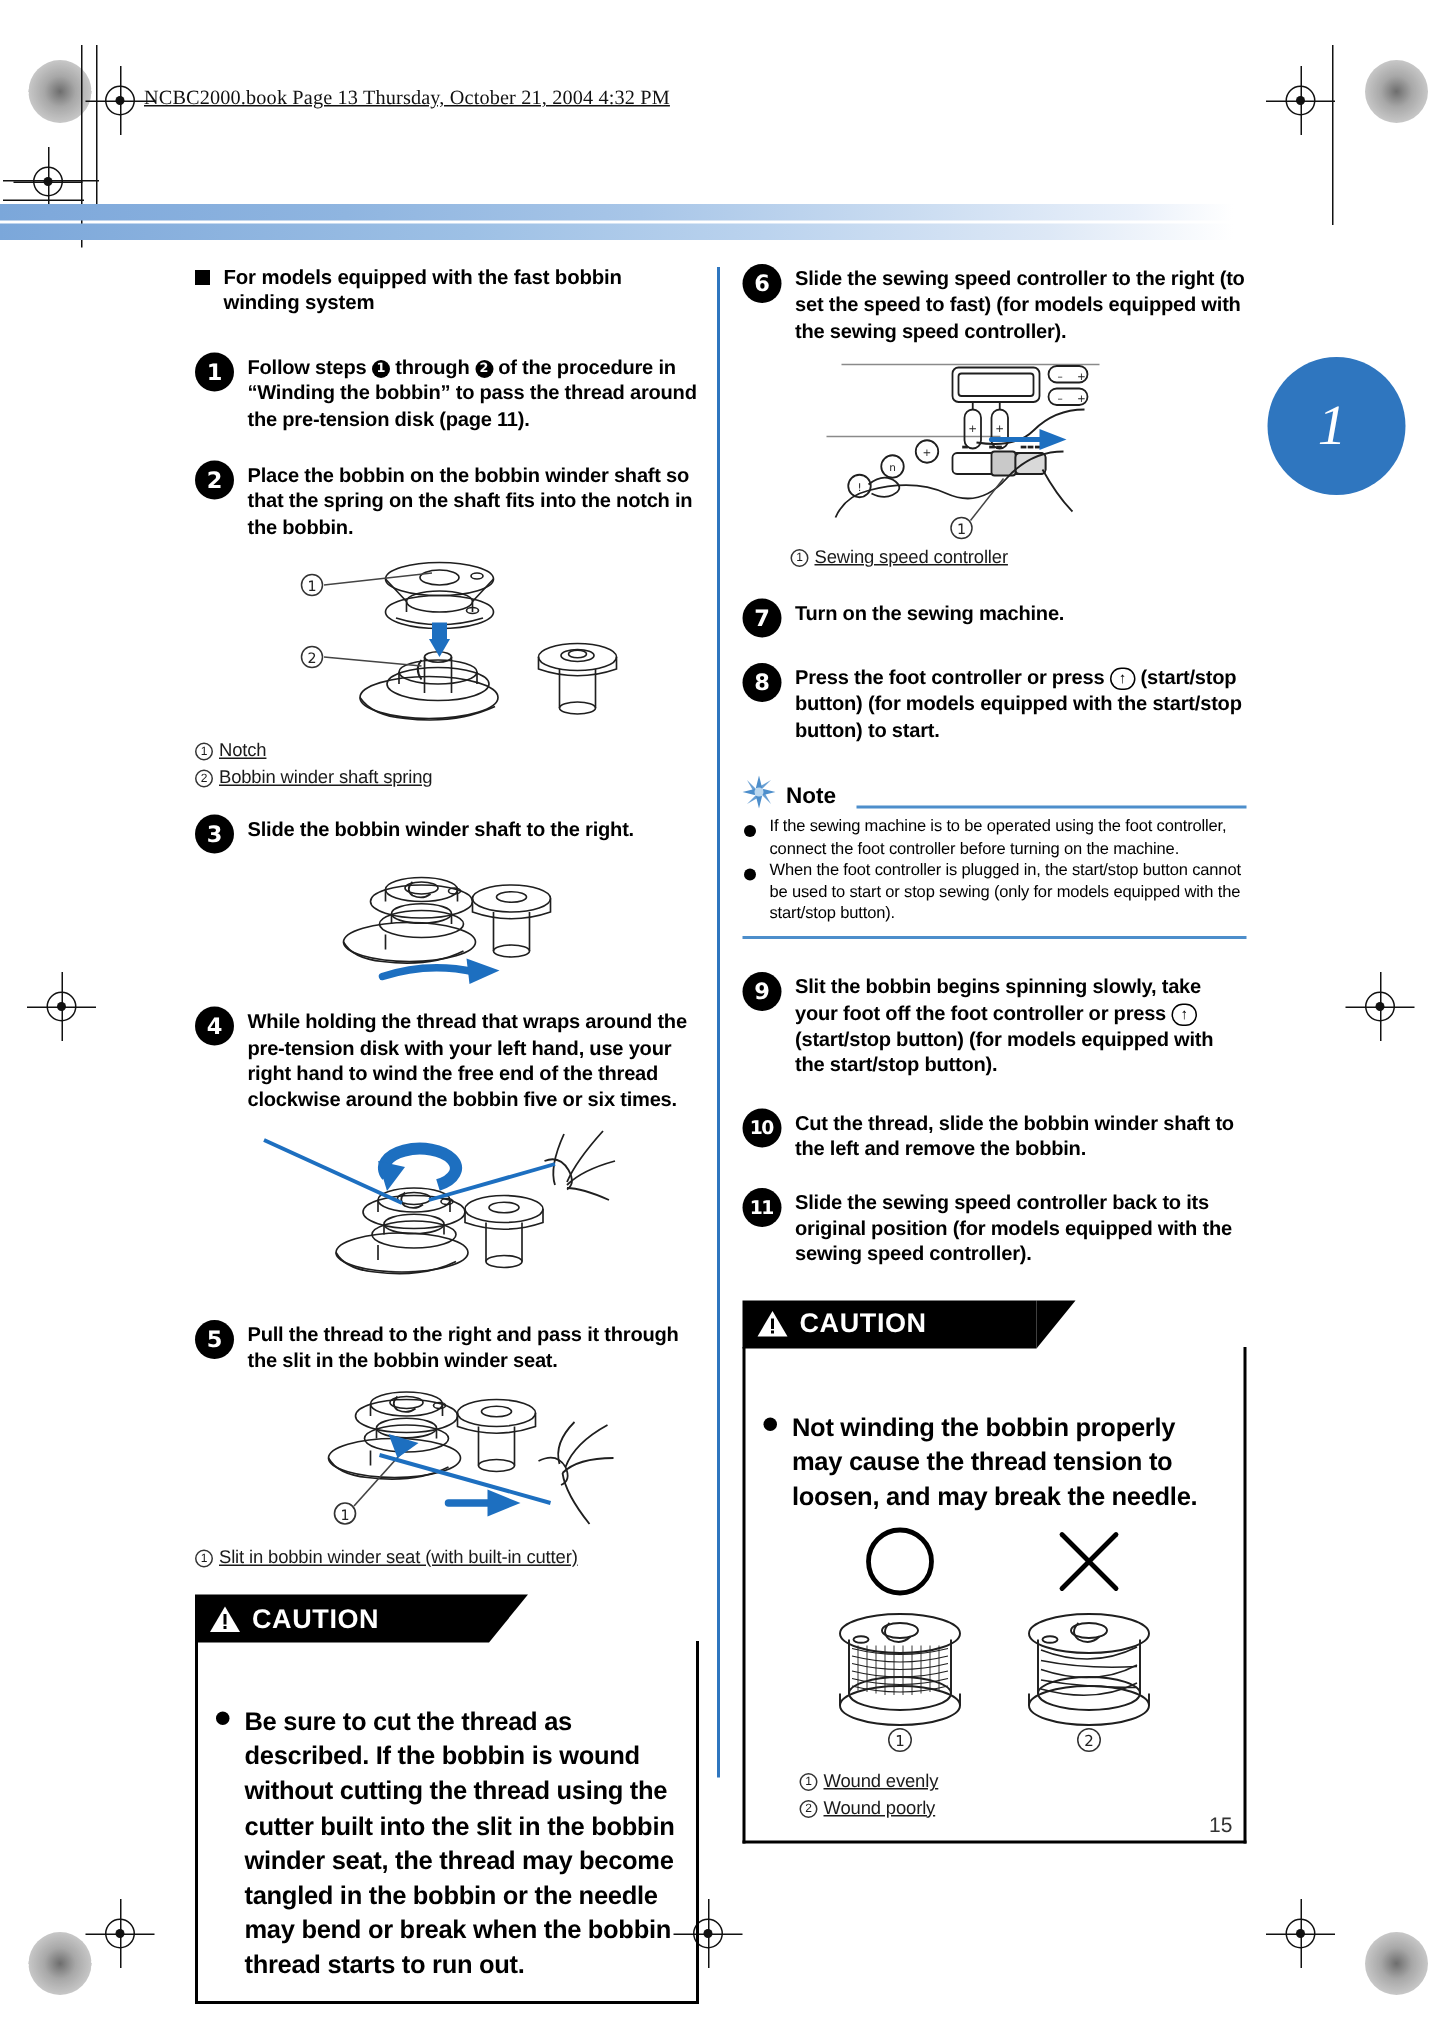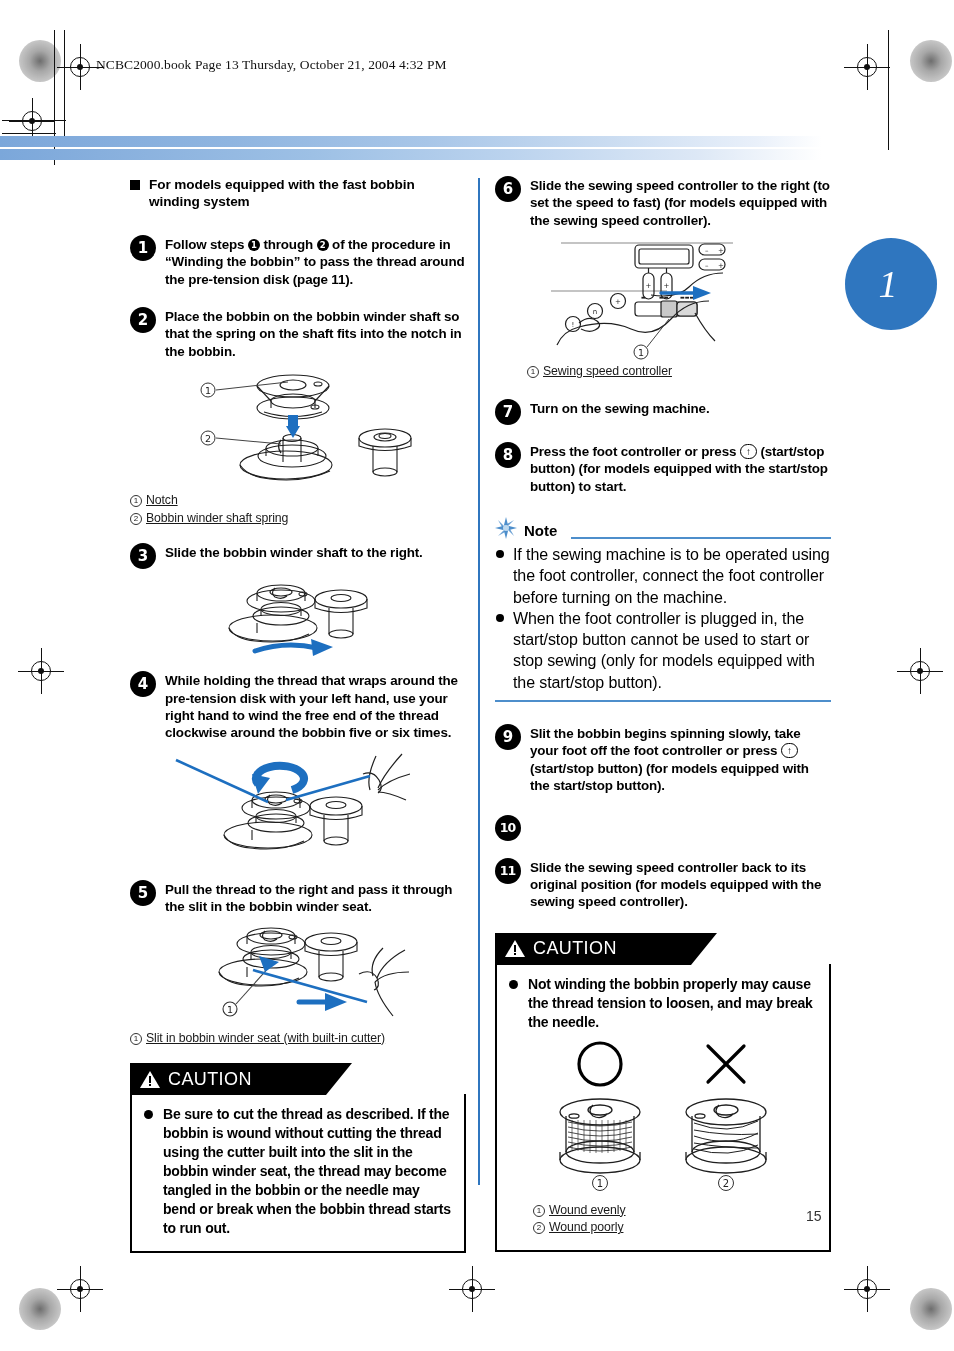--- a/index.html
+++ b/index.html
@@ -28,21 +28,21 @@
             opacity:.85; }
   .swatch.grad { background: radial-gradient(circle, #555 0%, #999 35%, #ddd 100%),
                  repeating-conic-gradient(#000 0 5deg, #fff 5deg 10deg); }
 
   .cropline { position:absolute; background:#111; }
 
   
   .filehdr {
     position:absolute; left:96px; top:57px;
     font-family: "Liberation Serif", serif;
-    font-size:13.5px; letter-spacing:.1px; color:#111; white-space:nowrap;
+    font-size:13.5px; letter-spacing:.1px; color:#111; white-space:nowrap;text-decoration:underline;
   }
 
   
   .topbar-wrap { position:absolute; left:0; top:136px; width:822px; }
   .topbar-a {
     height:11px;
     background: linear-gradient(to right, #7ba7da 0%, #7fa9db 4%, #8fb5e0 28%, #a8c6e8 52%, #cadcf1 74%, #e9f0fa 92%, #ffffff 100%);
   }
   .topbar-b {
     height:11px; margin-top:2px;
@@ -106,49 +106,50 @@
   .caption .tri { display:inline-block; color:#888; margin-right:5px; font-size:11px; }
 
   
   .note { margin-top:22px; }
   .note-head { display:flex; align-items:flex-end; gap:7px; }
   .note-star { width:22px; height:22px; position:relative; flex:none; }
   .note-title { font-weight:bold; font-size:15px; }
   .note-rule { flex:1; height:2px; background:#4d8ecb; margin-left:7px; }
   .note-list { list-style:none; margin:5px 0 0 0; padding:0; }
   .note-list li {
-    position:relative; padding-left:18px; font-size:16px; line-height:1.33;
+    position:relative; padding-left:18px; font-size:11px; line-height:1.33;
     letter-spacing:-.1px;
   }
   .note-list li::before {
     content:""; position:absolute; left:1px; top:6px; width:8px; height:8px;
     background:#000; border-radius:50%;
   }
   .note-bottom-rule { height:2px; background:#4d8ecb; margin-top:7px; }
 
   
   .caution { position:relative; margin-top:16px; }
   .caution-banner {
     position:relative; height:32px; width:196px;
     background:#000; display:flex; align-items:center; padding-left:9px; gap:7px;
     z-index:2;
+    font-weight:bold;
   }
   .caution-banner::after{
     content:""; position:absolute; right:-26px; top:0; width:0; height:0;
     border-top:32px solid #000; border-right:26px solid transparent;
   }
   .caution-tri { width:22px; height:19px; position:relative; flex:none; }
   .caution-label { color:#fff; font-size:18px; letter-spacing:.4px; }
   .caution-body {
     border:2.5px solid #000; border-top:none; margin-top:0;
     padding:11px 12px 13px 12px; position:relative; top:-1px;
   }
   .caution-body .bullet {
-    position:relative; padding-left:19px; font-weight:bold; font-size:14px;
-    line-height:1.36; letter-spacing:-.2px;
+    position:relative; padding-left:19px; font-weight:bold; font-size:17px;
+    line-height:1.36; letter-spacing:-.2px;margin-top:31px;
   }
   .caution-body .bullet::before {
     content:""; position:absolute; left:0; top:5px; width:9px; height:9px;
     background:#000; border-radius:50%;
   }
 
   .fig { display:flex; justify-content:center; }
   .pageno {
     position:absolute; left:806px; top:1208px; font-size:14px;
     font-family:"Liberation Sans", sans-serif; color:#333;
@@ -560,20 +561,21 @@
     <div class="note-bottom-rule"></div>
   </div>
 
   <div class="step" style="margin-top:22px;">
     <div class="num">9</div>
     <div class="txt"><span>Slit the bobbin begins spinning slowly, take your foot off the foot controller or press</span> <span class="ss-btn">↑</span> <span>(start/stop button) (for models equipped with the start/stop button).</span></div>
   </div>
 
   <div class="step" style="margin-top:20px;">
     <div class="num two-digit">10</div>
+    <div class="txt">Cut the thread, slide the bobbin winder shaft to the left and remove the bobbin.</div>
   </div>
 
   <div class="step" style="">
     <div class="num two-digit">11</div>
     <div class="txt">Slide the sewing speed controller back to its original position (for models equipped with the sewing speed controller).</div>
   </div>
 
   <div class="caution" style="margin-top:22px;">
     <div class="caution-banner">
       <span class="caution-tri">

